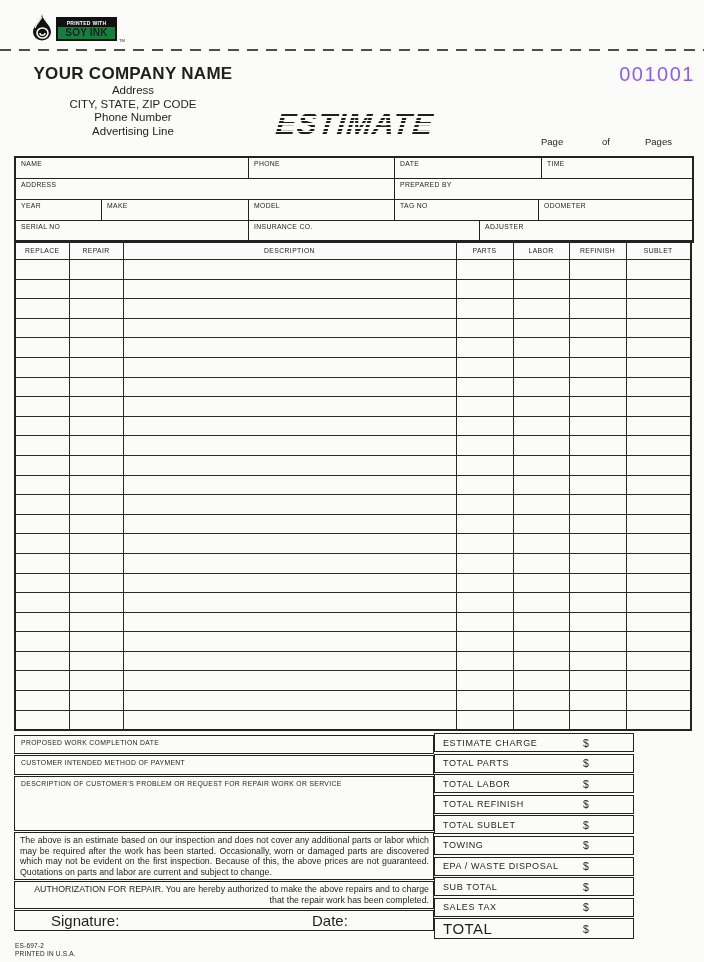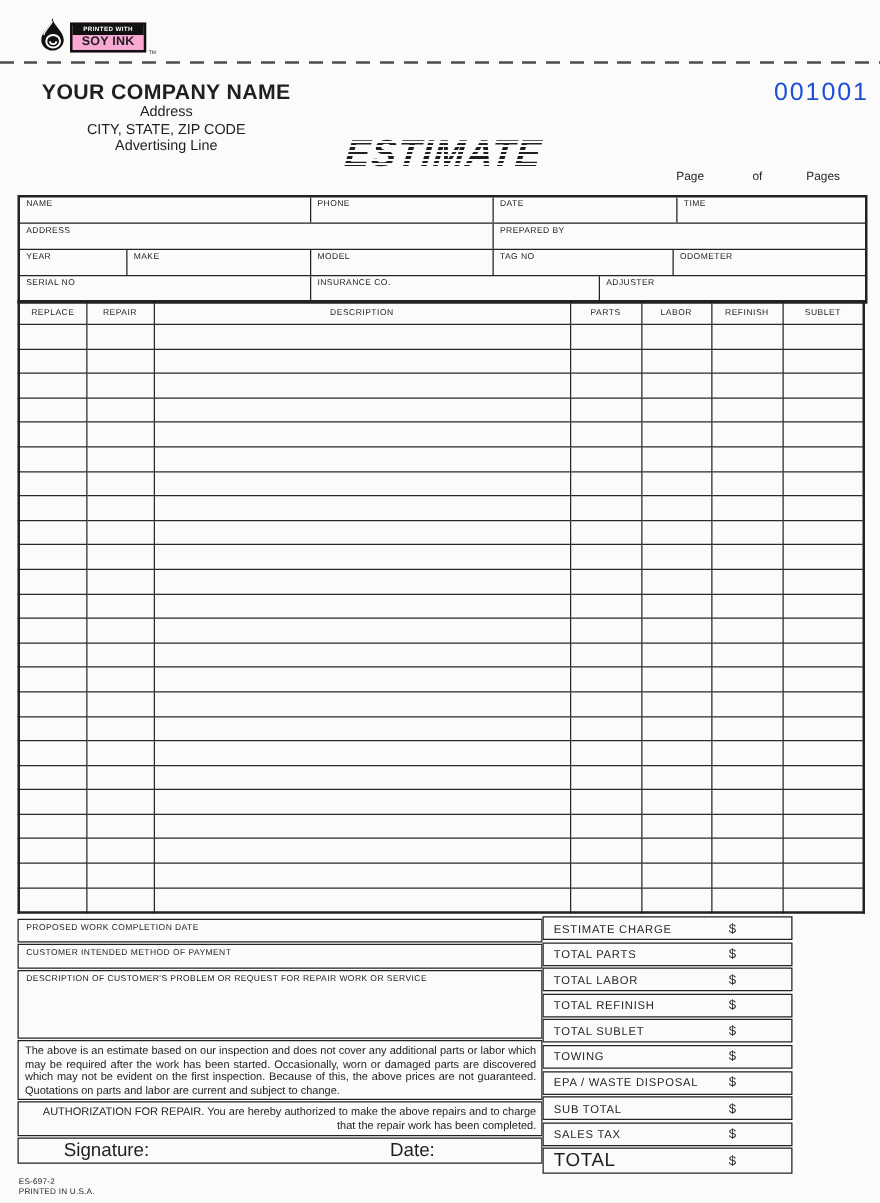--- a/index.html
+++ b/index.html
@@ -6,31 +6,31 @@
   .sheet{
     position:relative;width:704px;height:962px;margin:0 auto;
     background:#fbfbfa;color:#1f1f1f;
     font-family:"Liberation Sans",sans-serif;overflow:hidden;
   }
   
   .perf{position:absolute;left:0;top:49px;width:704px;height:2px;
     background:repeating-linear-gradient(to right,#4d4d4d 0 11px,transparent 11px 19px);}
   
   .soy{position:absolute;left:30px;top:13px;display:flex;align-items:center;gap:2px;}
-  .soy-box{border:2px solid #111;background:#f9a8d4;width:57px;}
+  .soy-box{border:2px solid #111;background:#15803d;width:57px;}
   .soy-box .pw{background:#111;color:#fff;font-size:5px;font-weight:bold;text-align:center;
     letter-spacing:.3px;padding:1px 0;}
   .soy-box .si{font-size:10px;font-weight:bold;text-align:center;letter-spacing:.2px;padding:0 1px 1px;}
   .soy-tm{font-size:4px;align-self:flex-end;margin-bottom:2px;}
   
   .company{position:absolute;left:18px;top:64px;width:230px;text-align:center;line-height:13.5px;}
   .company .nm{font-size:17px;font-weight:bold;letter-spacing:.3px;line-height:20px;}
   .company .ln{font-size:11.5px;}
   
-  .formnum{position:absolute;right:9px;top:63px;font-size:20px;letter-spacing:1.5px;color:#1d4ed8;}
+  .formnum{position:absolute;right:9px;top:63px;font-size:20px;letter-spacing:1.5px;color:#8b5cf6;}
   
   .title{position:absolute;left:276px;top:107px;width:170px;height:36px;}
   .title .tx{font-size:30px;font-weight:bold;font-style:italic;letter-spacing:1px;
     transform:skewX(-6deg);display:inline-block;}
   .title::after{content:"";position:absolute;inset:0;
     background:repeating-linear-gradient(to bottom,transparent 0 2.1px,#fbfbfa 2.1px 3.6px);}
   .pagerow{position:absolute;top:136px;left:0;width:704px;font-size:9.5px;}
   .pagerow span{position:absolute;}
   
   .info{position:absolute;left:14px;top:156px;width:676px;border:2px solid #222;box-sizing:content-box;}
@@ -86,20 +86,21 @@
       <span class="pw" style="display:block">PRINTED WITH</span>
       <span class="si" style="display:block">SOY INK</span>
     </span>
     <span class="soy-tm">TM</span>
   </div>
 
   <div class="company">
     <div class="nm">YOUR COMPANY NAME</div>
     <div class="ln">Address</div>
     <div class="ln">CITY, STATE, ZIP CODE</div>
+    <div class="ln">Phone Number</div>
     <div class="ln">Advertising Line</div>
   </div>
 
   <div class="formnum">001001</div>
 
   <div class="title">
     <span class="tx">ESTIMATE</span>
   </div>
 
   <div class="pagerow">

